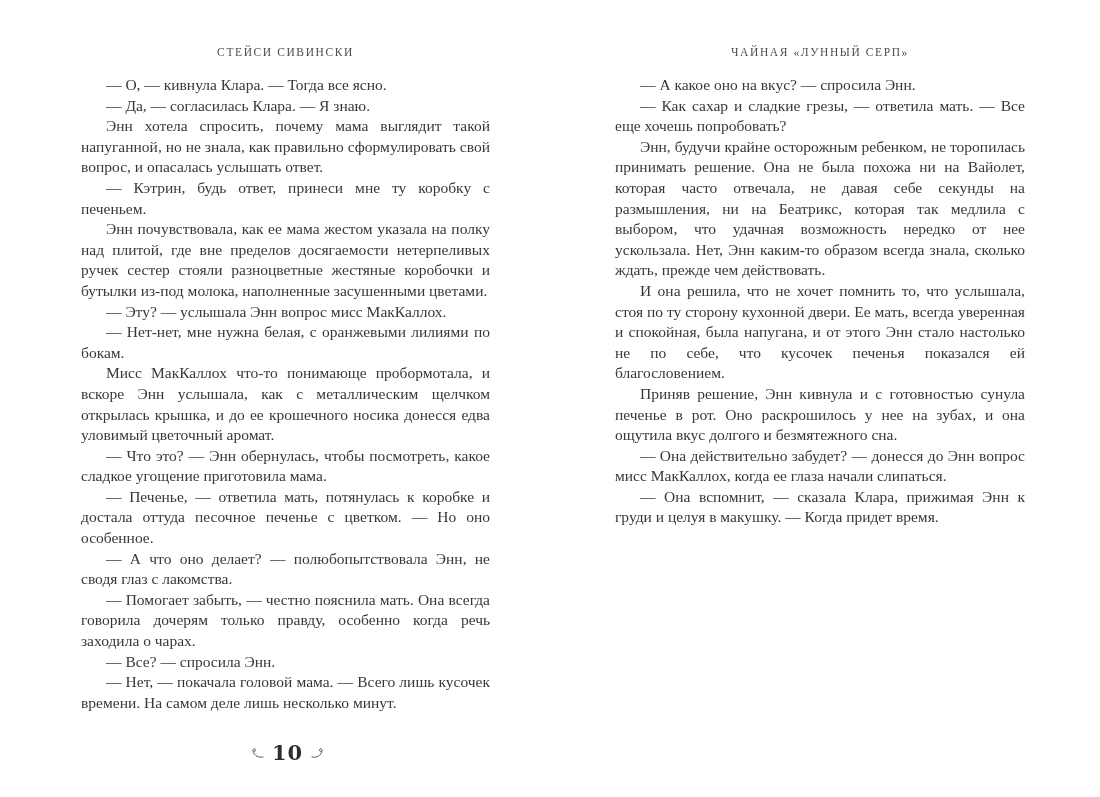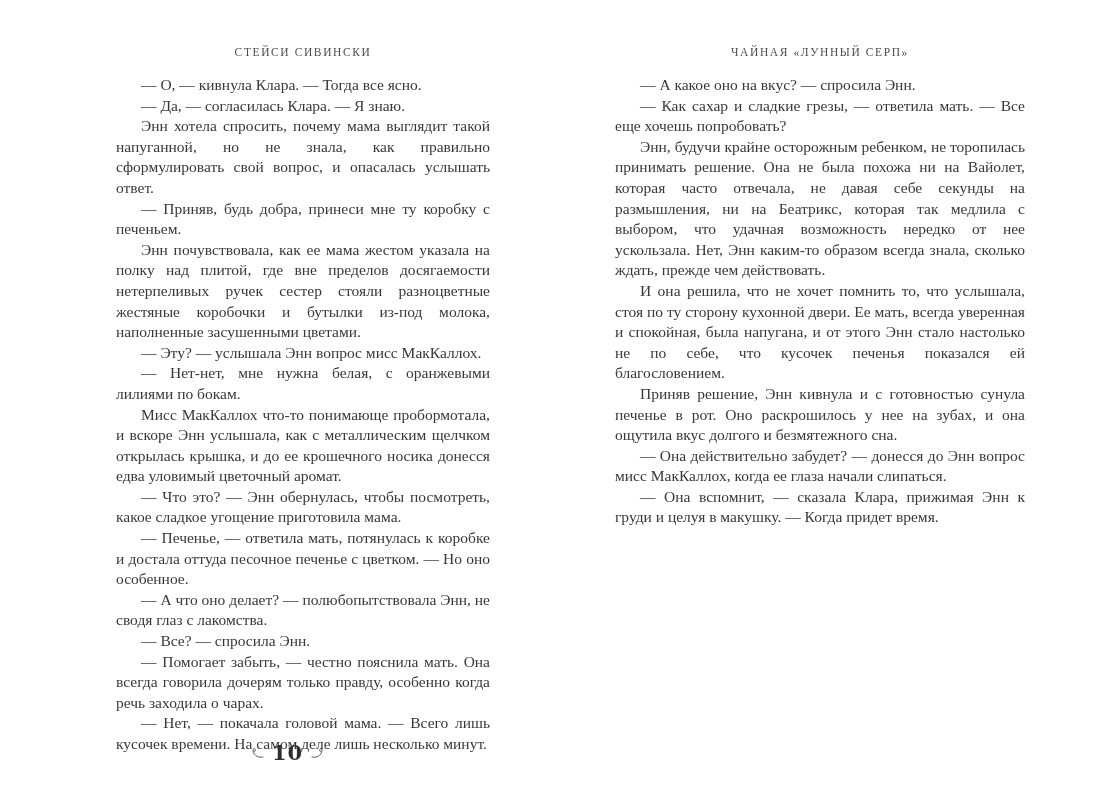--- a/index.html
+++ b/index.html
@@ -18,21 +18,21 @@
     background: #ffffff;
     display: flex;
   }
   .page {
     position: relative;
     box-sizing: border-box;
     height: 797px;
   }
   .page-left {
     width: 550px;
-    padding: 0 60px 0 116px;
+    padding: 0 60px 0 81px;
   }
   .page-right {
     width: 550px;
     padding: 0 75px 14px 65px;
   }
   .running-head {
     margin-top: 46px;
     margin-bottom: 0;
     text-align: center;
     font-size: 11.5px;
@@ -85,30 +85,30 @@
 <body>
 
 <div class="spread">
 
   <div class="page page-left">
     <div class="running-head">СТЕЙСИ СИВИНСКИ</div>
     <div class="text-block">
         <p class="para" lang="ru">— О, — кивнула Клара. — Тогда все ясно.</p>
         <p class="para" lang="ru">— Да, — согласилась Клара. — Я знаю.</p>
         <p class="para" lang="ru">Энн хотела спросить, почему мама выглядит такой напуганной, но не знала, как правильно сформулировать свой вопрос, и опасалась услышать ответ.</p>
-        <p class="para" lang="ru">— Приняв, будь добра, принеси мне ту коробку с печеньем.</p>
+        <p class="para" lang="ru">— Кэтрин, будь ответ, принеси мне ту коробку с печеньем.</p>
         <p class="para" lang="ru">Энн почувствовала, как ее мама жестом указала на полку над плитой, где вне пределов досягаемости нетерпеливых ручек сестер стояли разноцветные жестяные коробочки и бутылки из-под молока, наполненные засушенными цветами.</p>
         <p class="para" lang="ru">— Эту? — услышала Энн вопрос мисс МакКаллох.</p>
         <p class="para" lang="ru">— Нет-нет, мне нужна белая, с оранжевыми лилиями по бокам.</p>
         <p class="para" lang="ru">Мисс МакКаллох что-то понимающе пробормотала, и вскоре Энн услышала, как с металлическим щелчком открылась крышка, и до ее крошечного носика донесся едва уловимый цветочный аромат.</p>
         <p class="para" lang="ru">— Что это? — Энн обернулась, чтобы посмотреть, какое сладкое угощение приготовила мама.</p>
         <p class="para" lang="ru">— Печенье, — ответила мать, потянулась к коробке и достала оттуда песочное печенье с цветком. — Но оно особенное.</p>
         <p class="para" lang="ru">— А что оно делает? — полюбопытствовала Энн, не сводя глаз с лакомства.</p>
+        <p class="para" lang="ru">— Помогает забыть, — честно пояснила мать. Она всегда говорила дочерям только правду, особенно когда речь заходила о чарах.</p>
         <p class="para" lang="ru">— Все? — спросила Энн.</p>
-        <p class="para" lang="ru">— Помогает забыть, — честно пояснила мать. Она всегда говорила дочерям только правду, особенно когда речь заходила о чарах.</p>
         <p class="para" lang="ru">— Нет, — покачала головой мама. — Всего лишь кусочек времени. На самом деле лишь несколько минут.</p>
       </div>
     <div class="folio">
       <span class="folio-inner">
         <span class="flourish">
           <svg viewBox="0 0 14 14" width="14" height="14">
             <path d="M12 11 C 8 12, 3 10, 2 5 C 2 3, 3 2, 4 3 C 5 4, 4 6, 3 6" fill="none" stroke="#3a3a3a" stroke-width="1" stroke-linecap="round"></path>
           </svg>
         </span>
         <span class="folio-number">10</span>

